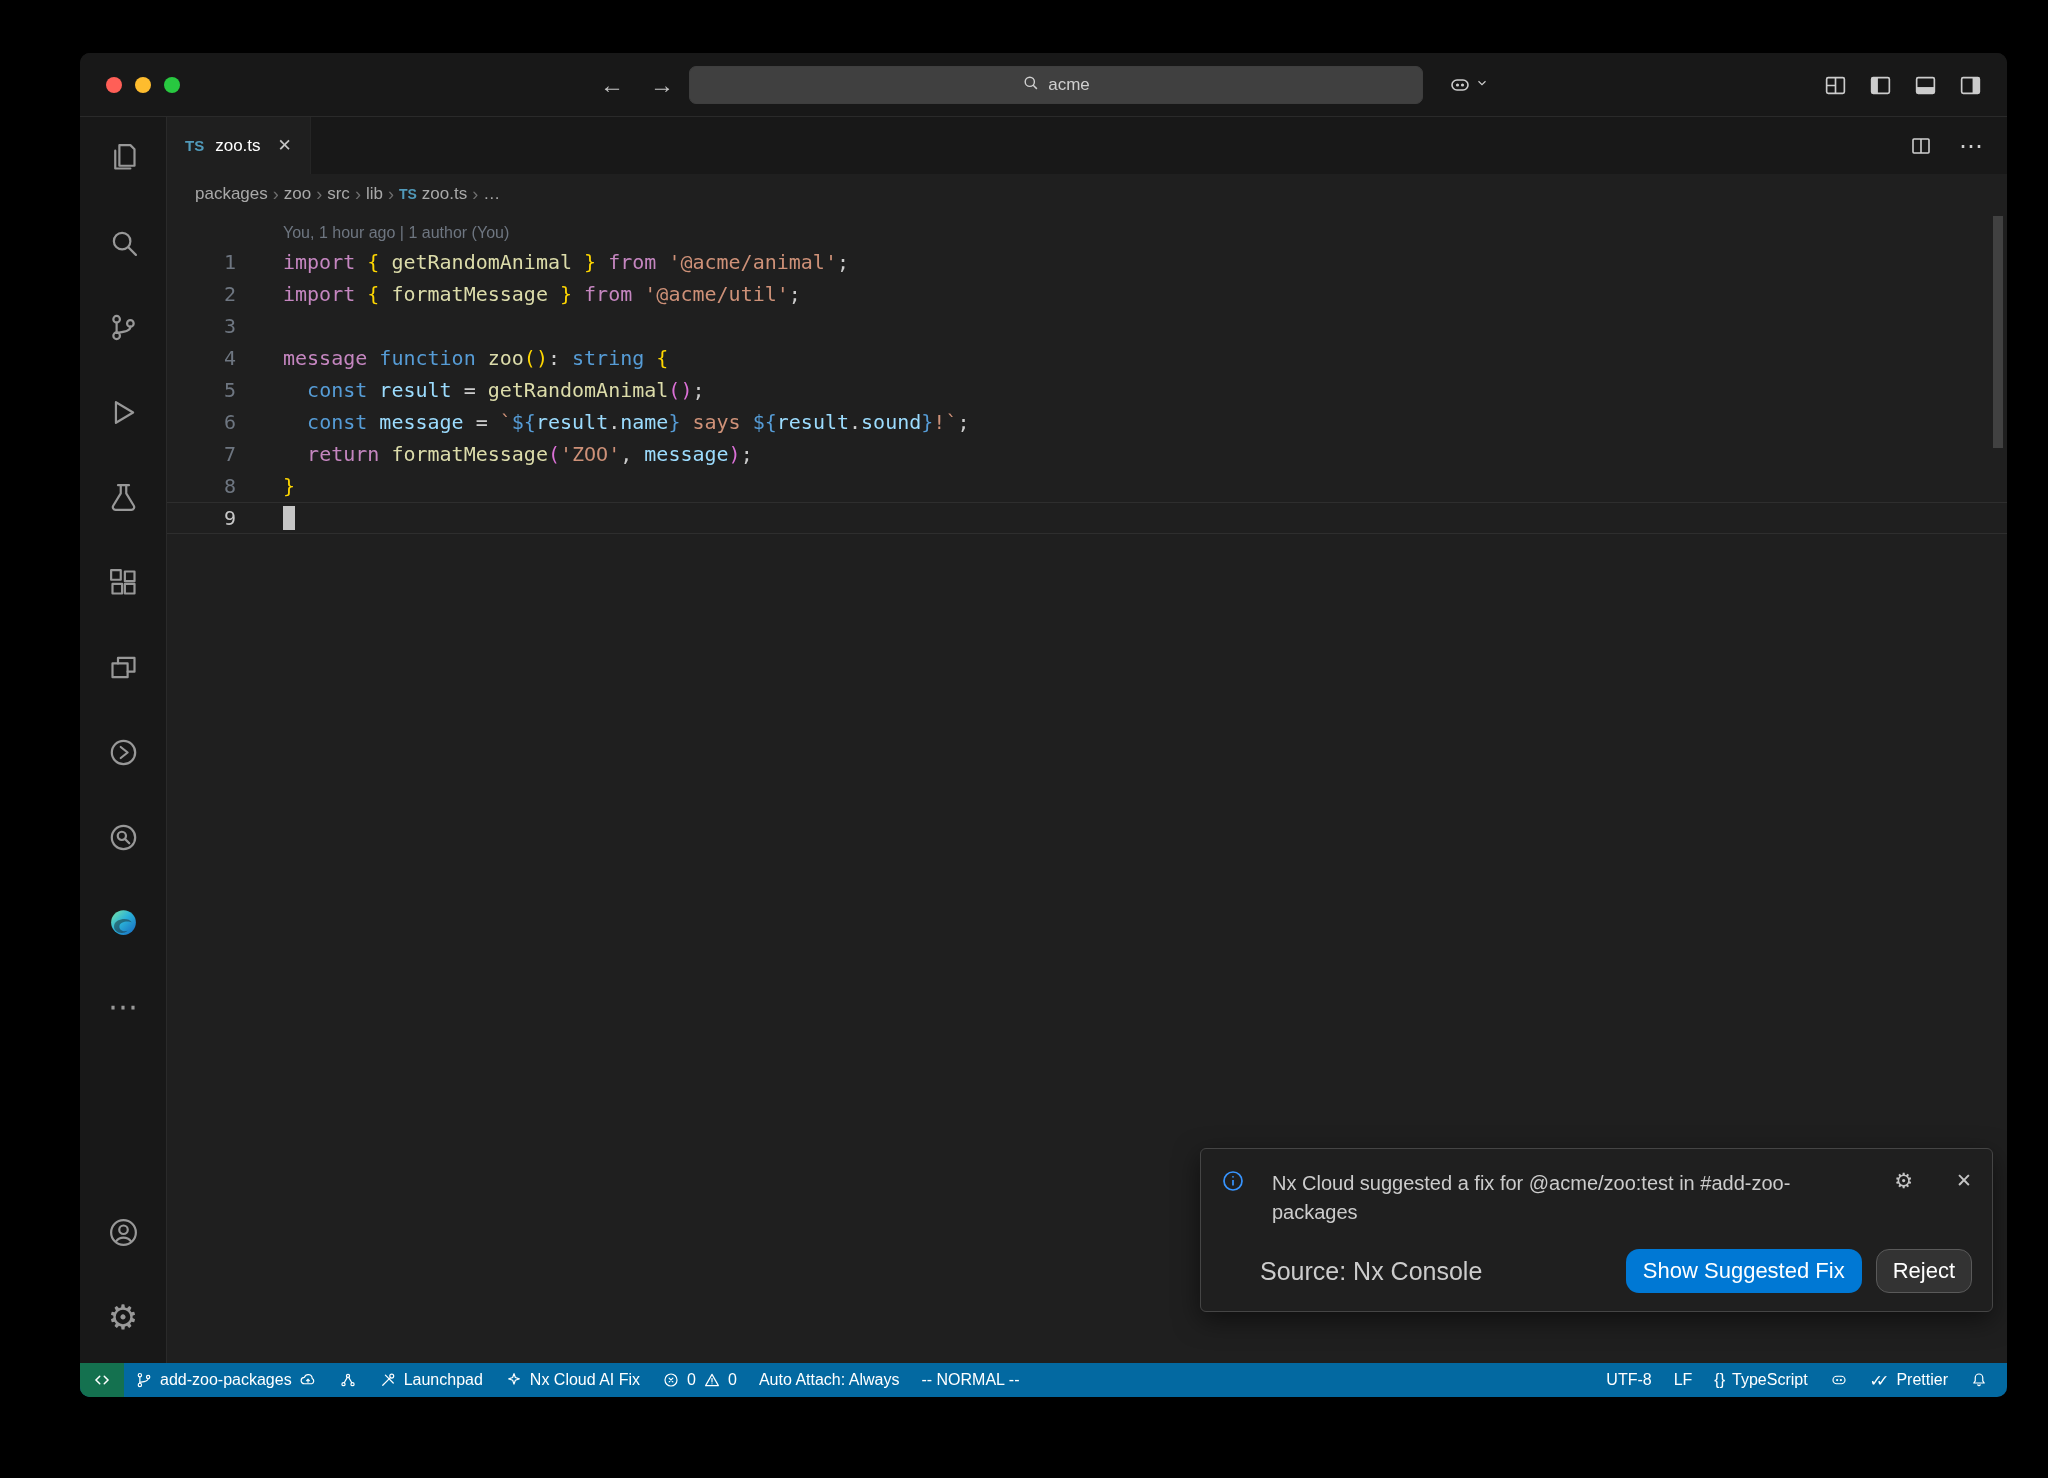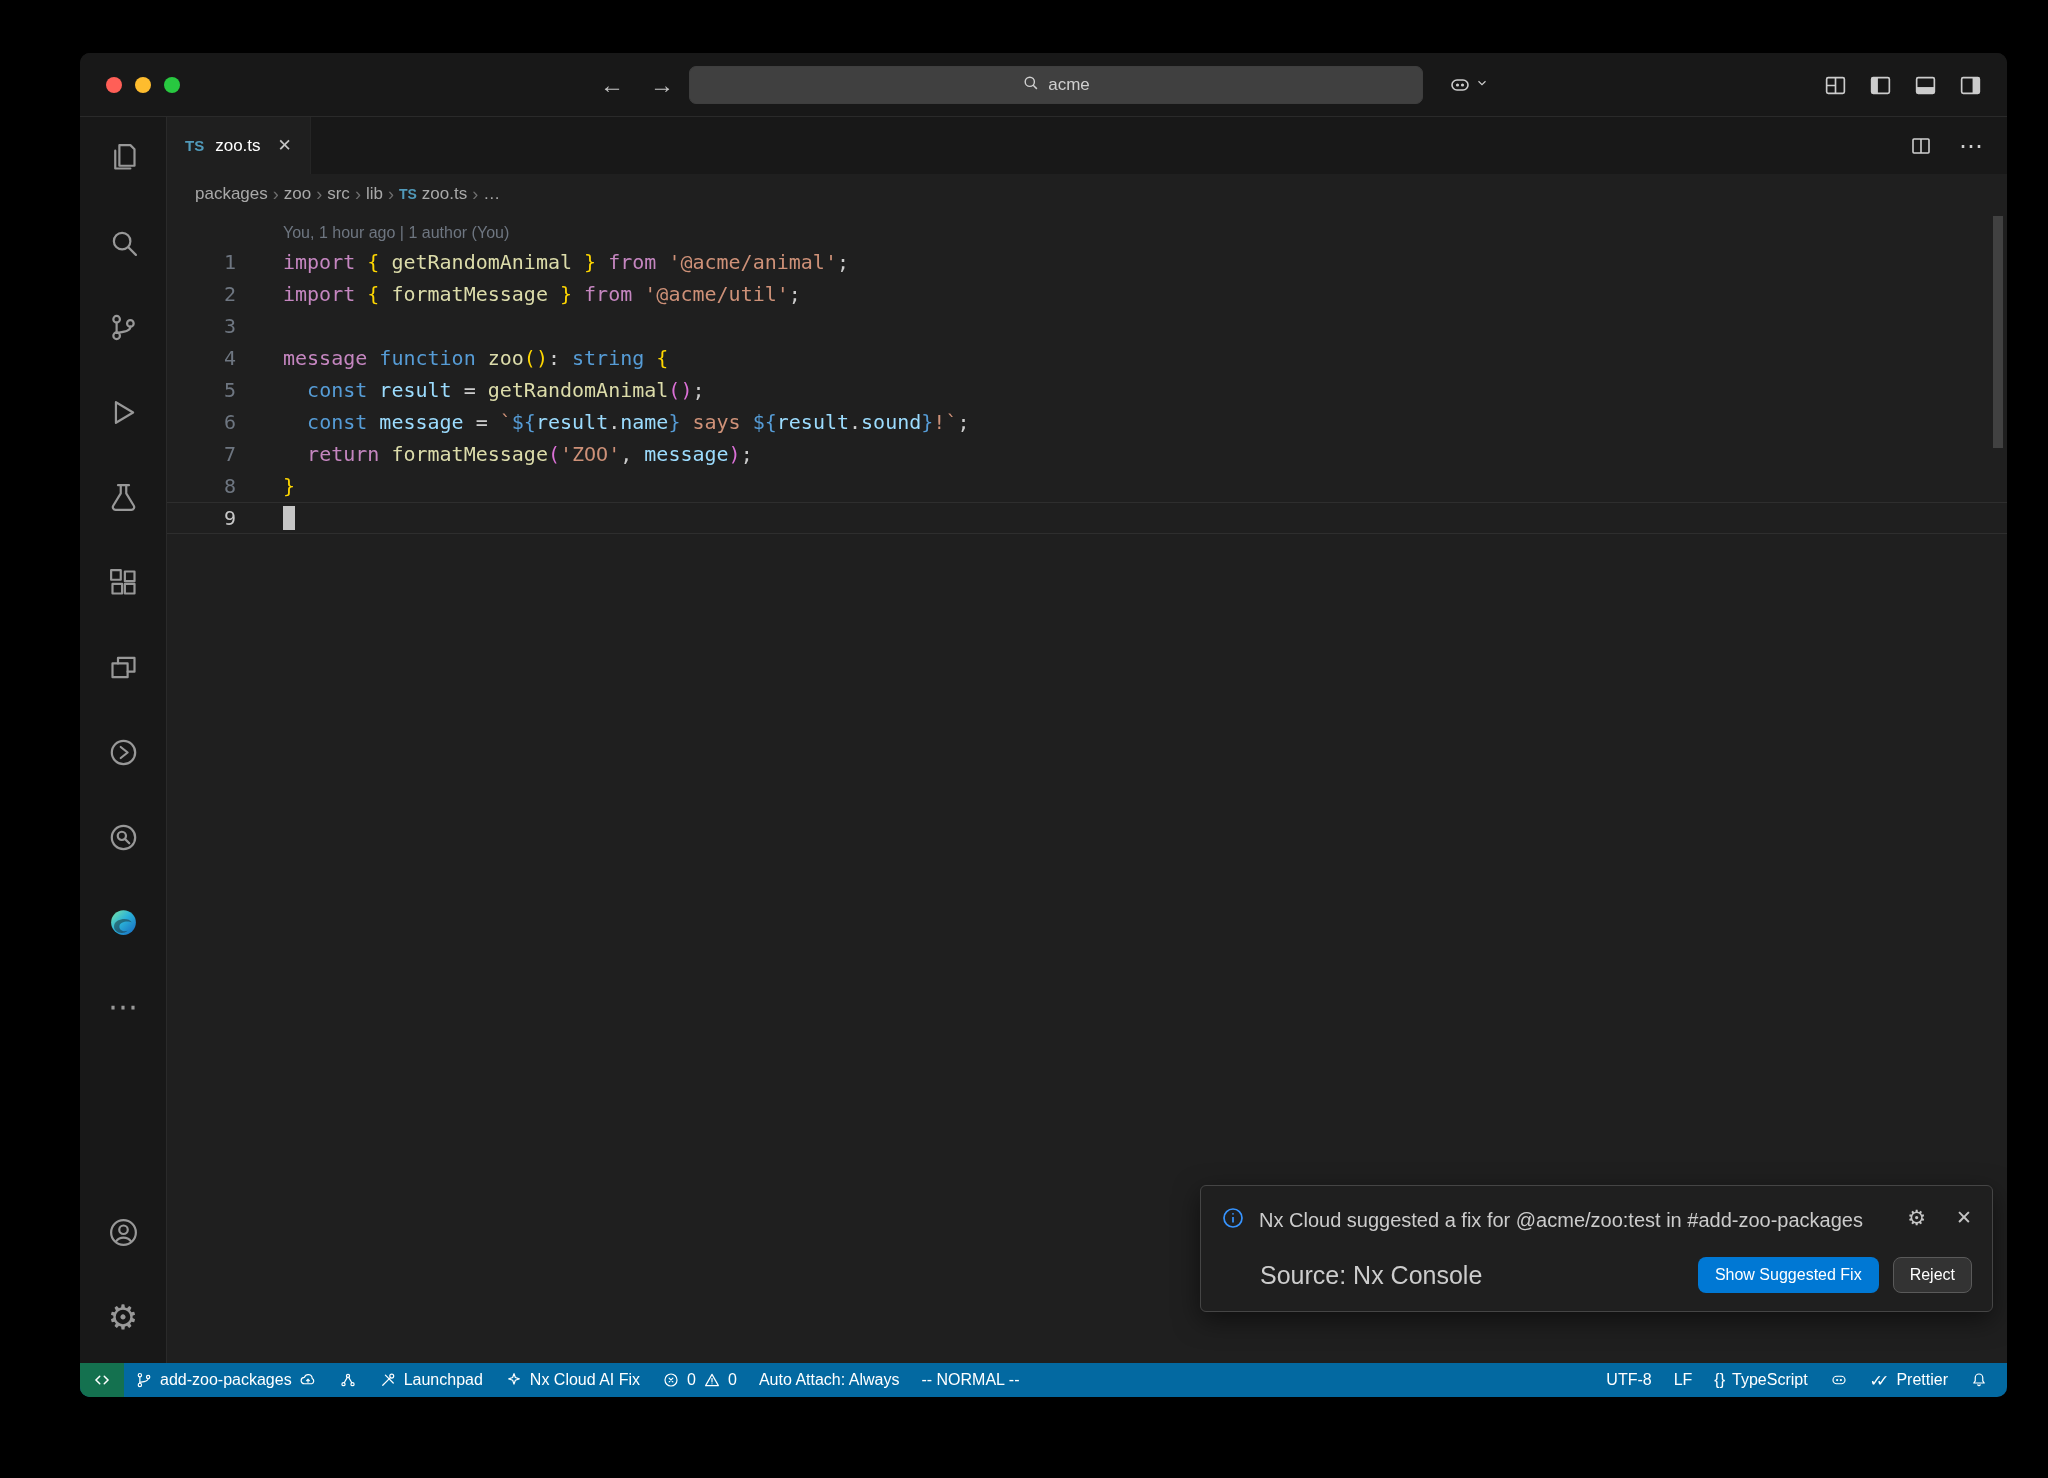--- a/index.html
+++ b/index.html
@@ -65,27 +65,27 @@
   .tok-kw{color:#C586C0;} .tok-kb{color:#569CD6;} .tok-fn{color:#DCDCAA;}
   .tok-v{color:#9CDCFE;} .tok-s{color:#CE9178;} .tok-b1{color:#FFD700;}
   .tok-b2{color:#DA70D6;} .tok-p{color:#cccccc;}
   .cursor-block { display:inline-block; width:12px; height:24px; background:#c6c6c6; vertical-align:-5px; }
   .scroll-thumb { position:absolute; top:2px; right:4px; width:10px; height:232px; background:rgba(121,121,121,.38); }
 
   
   .toast { position:absolute; right:14px; bottom:51px; width:793px; background:#1f1f1f;
            border:1px solid #454545; border-radius:6px; box-shadow:0 8px 26px rgba(0,0,0,.5);
            padding:20px 20px 18px 20px; z-index:6; }
-  .toast-row1 { display:flex; align-items:flex-start; gap:14px; }
+  .toast-row1 { display:flex; align-items:flex-start; gap:27px; }
   .toast-msg { flex:1; color:#cccccc; font-size:20px; line-height:1.45; margin-right:6px; }
   .toast-gear { color:#c5c5c5; font-size:21px; line-height:24px; }
   .toast-close { color:#c5c5c5; font-size:19px; line-height:24px; margin-left:16px; }
   .toast-row2 { display:flex; align-items:center; margin-top:22px; }
   .toast-source { flex:1; color:#cccccc; font-size:25px;margin-left:39px; }
-  .btn { border-radius:8px; font-size:16px; padding:9px 17px; color:#fff; border:none;
+  .btn { border-radius:13px; font-size:22px; padding:9px 17px; color:#fff; border:none;
          font-family:"Liberation Sans", sans-serif; }
   .btn-primary { background:#0078d4; }
   .btn-secondary { background:#333333; border:1px solid #5a5a5a; margin-left:14px; padding:8px 16px; }
 
   
   .statusbar { height:34px; flex-shrink:0; background:#0369a1; color:#fff; display:flex; 
                font-size:16px; }
   .sb-item { display:flex; align-items:center; gap:7px; padding:0 11px; height:100%; white-space:nowrap; }
   .sb-item svg { width:18px; height:18px; stroke:#fff; fill:none; stroke-width:1.6; stroke-linecap:round; stroke-linejoin:round; display:block; }
   .remote { width:44px; height:100%; background:#14714f; display:flex; align-items:center; justify-content:center; }

